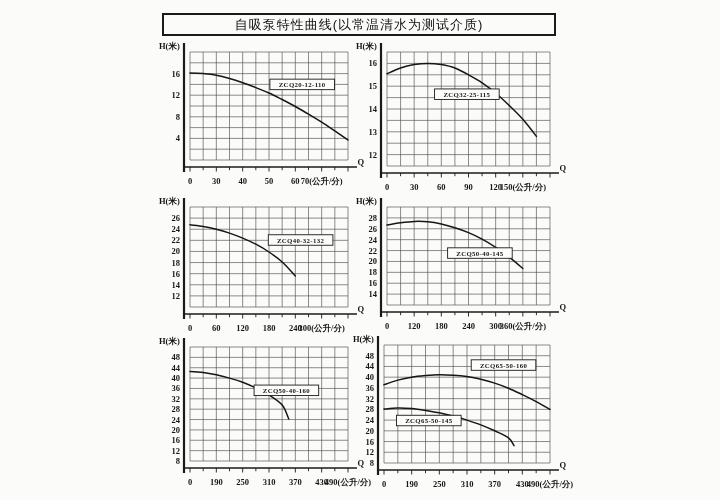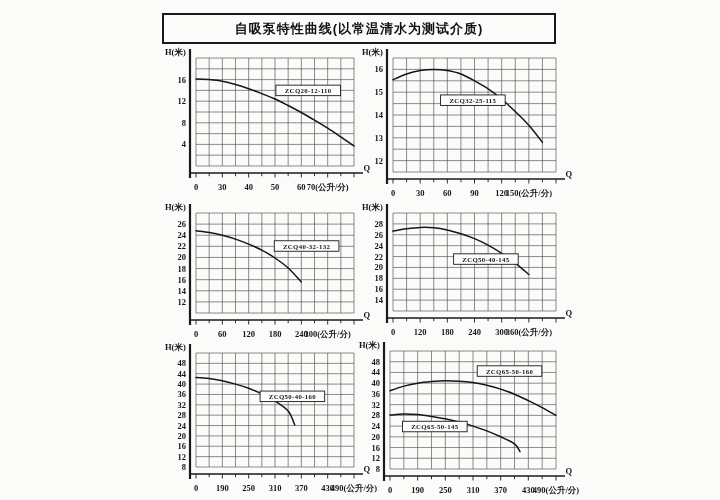--- a/index.html
+++ b/index.html
@@ -6,27 +6,27 @@
   body{
     width:720px;height:500px;
     background:#ffffff;
     font-family:"Liberation Sans","DejaVu Sans",sans-serif;
   }
   .page{
     position:relative;width:720px;height:500px;
     background:#fbfbfa;overflow:hidden;
   }
   .title-box{
-    position:absolute;left:162px;top:13px;width:394px;height:31px;
+    position:absolute;left:162px;top:13px;width:394px;height:23px;
     border:2px solid #1a1a1a;box-sizing:border-box;
     display:flex;align-items:center;justify-content:center;
-    font-weight:bold;font-size:13px;letter-spacing:1px;color:#111;
+    font-weight:normal;font-size:13px;letter-spacing:1px;color:#111;
     font-family:"Liberation Sans","DejaVu Sans",sans-serif;
   }
-  figure.chart{position:absolute;margin:6px;padding:0;}
+  figure.chart{position:absolute;margin:0;padding:0;}
   svg{display:block;overflow:visible;}
   .tick{font:bold 8.5px "Liberation Serif","DejaVu Serif",serif;fill:#161616;}
   .axis-title{font:bold 8.5px "Liberation Serif","DejaVu Serif",serif;fill:#161616;}
   .model{font:bold 6.8px "Liberation Serif","DejaVu Serif",serif;fill:#161616;letter-spacing:.35px;}
 </style>
 </head>
 <body>
 
 <div class="page">
   <div class="title-box">自吸泵特性曲线(以常温清水为测试介质)</div>

